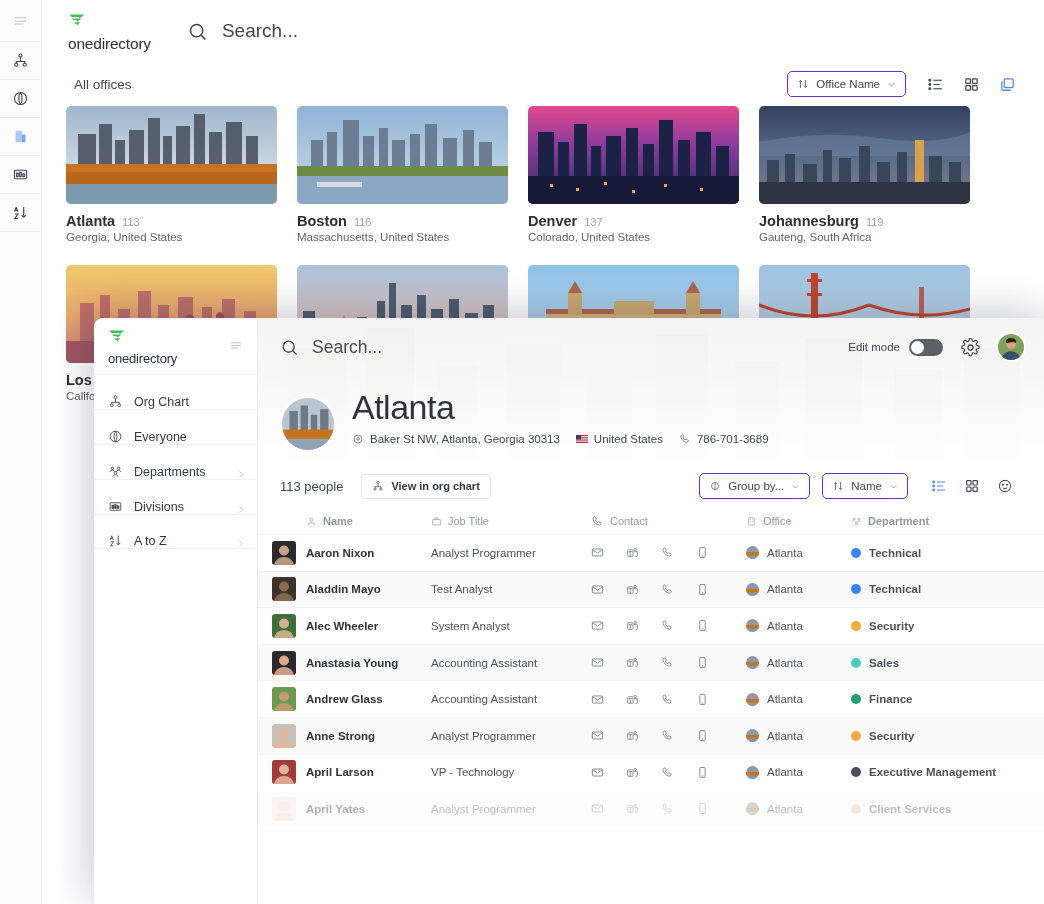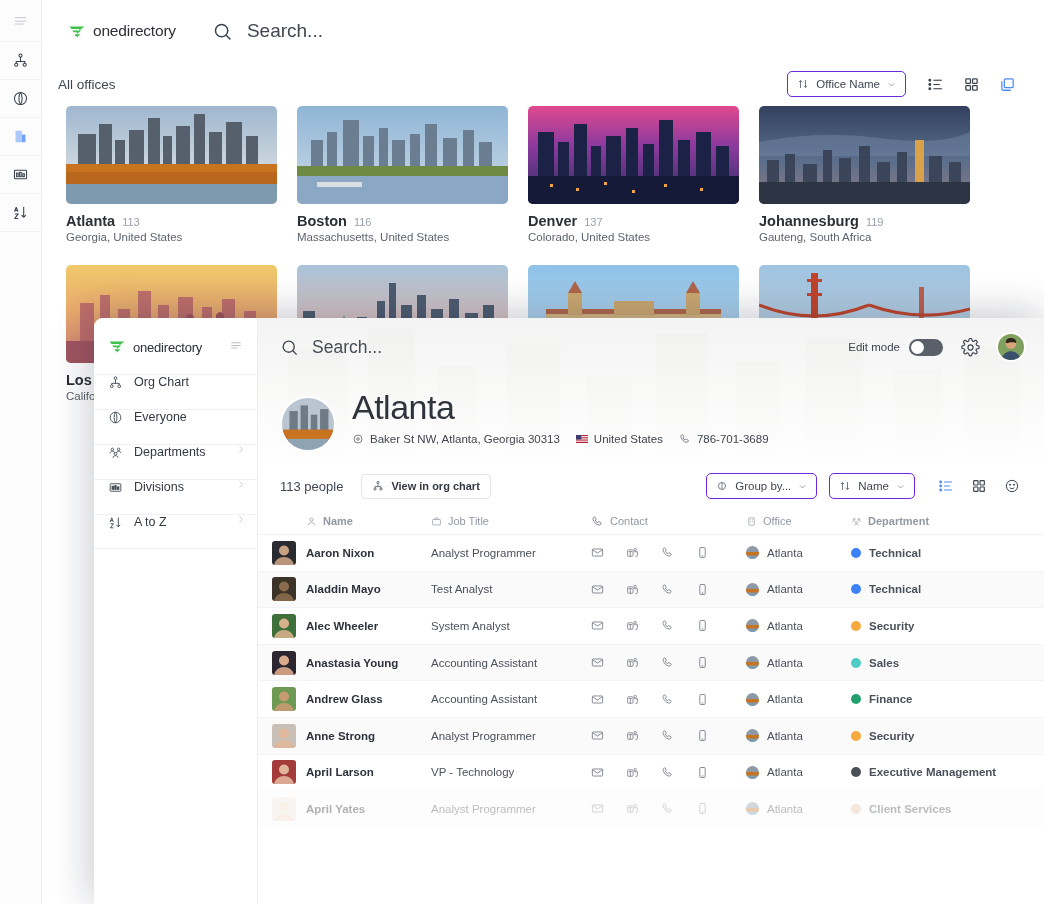--- a/index.html
+++ b/index.html
@@ -23,29 +23,29 @@
     border-bottom: 1px solid #f0f1f4; color: #3b4250;
   }
   .rail-item.first { height: 42px; color: #c9ccd2; }
   .rail-item.active { color: #4c8cf5; }
   .rail-item svg { width: 17px; height: 17px; }
 
   .bg-topbar {
     position: absolute; left: 42px; top: 0; right: 0; height: 62px;
     background: #fff; display: flex; align-items: center; padding-left: 26px;
   }
-  .brand { display: flex; align-items: flex-end; gap: 7px; }
+  .brand { display: flex; align-items: flex-start; gap: 7px; flex-direction: column; }
   .brand-mark { width: 18px; height: 18px; color: #3dc24a; }
   .brand-text { font-size: 15.5px; color: #2b2f38; letter-spacing: -0.2px; }
   .search-wrap { display: flex; align-items: center; gap: 14px; margin-left: 36px; }
   .search-ico { width: 21px; height: 21px; color: #3c424e; }
   .search-ph { font-size: 19px; color: #41464f; }
 
   .bg-subbar {
-    position: absolute; left: 34px; top: 62px; right: 0; height: 44px;
+    position: absolute; left: 50px; top: 62px; right: 0; height: 44px;
     display: flex; align-items: center; padding: 0 22px 0 24px;
   }
   .all-offices { font-size: 13.5px; color: #3f4652; }
   .spacer { flex: 1; }
   .pill {
     display: flex; align-items: center; gap: 7px; height: 26px;
     border: 1px solid #6d28d9; border-radius: 5px; background: #fff;
     padding: 0 9px; font-size: 11.5px; color: #3f4652;
   }
   .pill svg { width: 12px; height: 12px; color: #5b626e; }
@@ -72,21 +72,21 @@
     position: absolute; left: 94px; top: 318px; width: 950px; height: 586px;
     background: #fff; border-radius: 9px 0 0 0;
     box-shadow: 0 -6px 40px rgba(30,40,60,0.16), -6px 0 40px rgba(30,40,60,0.10);
     overflow: hidden; display: flex;
   }
   .ov-side { width: 164px; background: #fff; border-right: 1px solid #eceef1; flex: 0 0 164px; }
   .ov-side-top { height: 56px; display: flex; align-items: center; padding: 0 14px; position: relative; }
   .ov-burger { position: absolute; right: 14px; top: 20px; color: #b9bdc5; }
   .ov-burger svg { width: 14px; height: 14px; }
   .ov-navitem {
-    height: 35px; display: flex; align-items: flex-start; gap: 11px;
+    height: 35px; display: flex; align-items: flex-end; gap: 11px;
     padding: 0 12px 0 14px; border-top: 1px solid #f0f1f4; font-size: 12.5px; color: #333943;
   }
   .ov-navitem:last-child { border-bottom: 1px solid #f0f1f4; }
   .ov-navitem .ni { width: 15px; height: 15px; color: #464c57; flex: 0 0 15px; display:flex; align-items:center; justify-content:center; }
   .ov-navitem .ni svg { width: 15px; height: 15px; }
   .ov-navitem .lbl { flex: 1; }
   .ov-navitem .arr { width: 9px; height: 9px; color: #c3c7ce; }
 
   .ov-main { flex: 1; position: relative; background: #fff; }
   .ov-hero {
@@ -111,21 +111,21 @@
   .avatar-top { width: 30px; height: 30px; border-radius: 50%; margin-left: 16px; overflow: hidden; border: 2px solid #fff; }
 
   .ov-idhead { position: absolute; left: 22px; top: 72px; display: flex; align-items: flex-start; gap: 16px; }
   .ov-avatar { width: 56px; height: 56px; border-radius: 50%; overflow: hidden; border: 2px solid rgba(255,255,255,0.85); position: relative; margin-top: 6px; }
   .ov-title { font-size: 34px; color: #2e333c; letter-spacing: -0.5px; line-height: 1.05; }
   .ov-meta { display: flex; align-items: center; gap: 16px; margin-top: 7px; }
   .meta-i { display: flex; align-items: center; gap: 6px; font-size: 11.5px; color: #40454e; }
   .meta-i svg { width: 12px; height: 12px; color: #5e636c; }
   .flag { width: 15px; height: 10px; border-radius: 1px; overflow: hidden; display: block; }
 
-  .ov-toolbar { position: absolute; left: 0; top: 150px; right: 1px; height: 36px; display: flex; align-items: center; padding: 0 18px 0 22px; }
+  .ov-toolbar { position: absolute; left: 0; top: 150px; right: 8px; height: 36px; display: flex; align-items: center; padding: 0 18px 0 22px; }
   .people-count { font-size: 13px; color: #3f4652; }
   .orgbtn {
     display: flex; align-items: center; gap: 7px; height: 25px; margin-left: 18px;
     border: 1px solid #e2e5ea; border-radius: 4px; background: #fff; padding: 0 10px;
     font-size: 11px; color: #333943; font-weight: bold;
   }
   .orgbtn svg { width: 12px; height: 12px; color: #4a505a; }
 
   .ov-table { position: absolute; left: 0; top: 190px; right: 0; bottom: 0; }
   .th-row { display: flex; align-items: center; height: 26px; padding: 0 14px 0 14px; }

